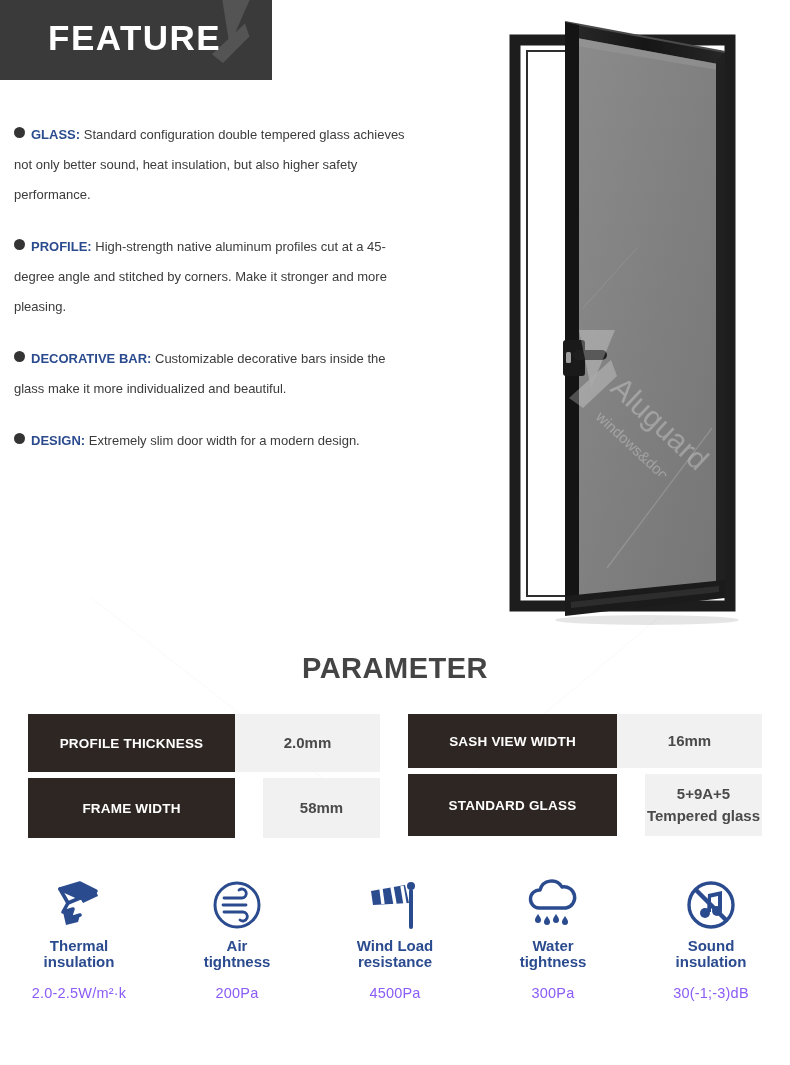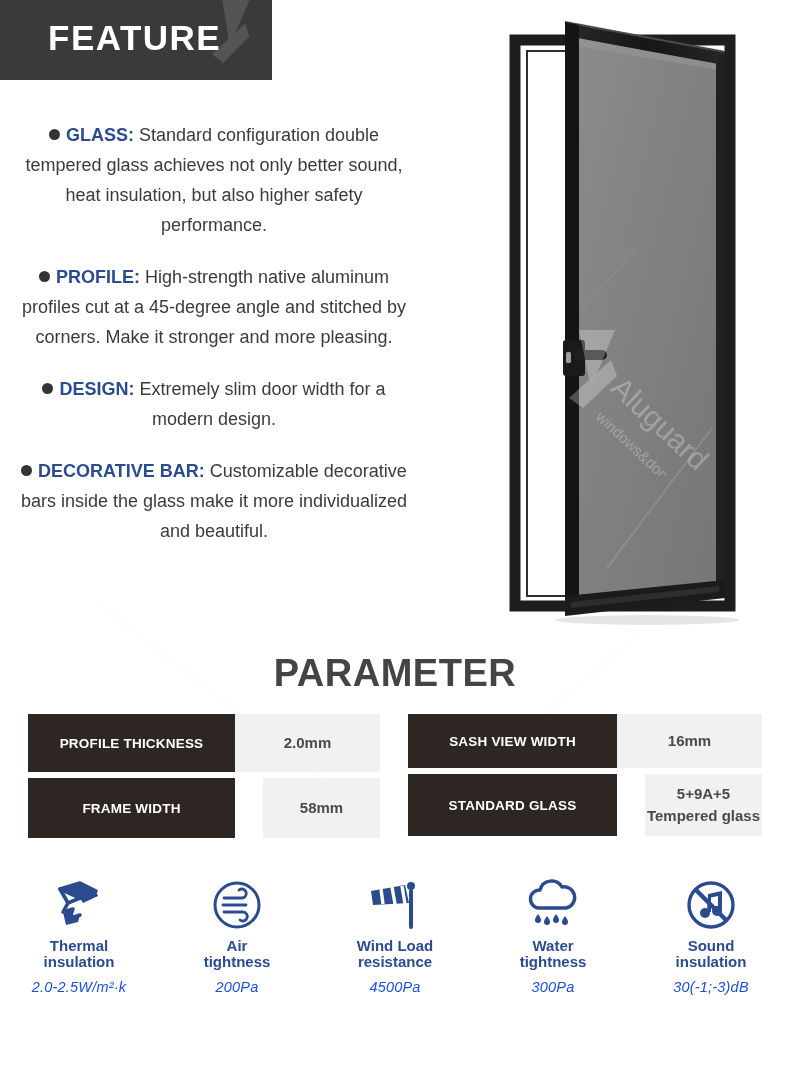--- a/index.html
+++ b/index.html
@@ -49,25 +49,24 @@
   }
 
   
   .features {
     position: absolute;
     left: 14px;
     top: 120px;
     width: 400px;
   }
   .feature-item {
-    font-size: 18px;
+    font-size: 13px;
     line-height: 30px;
     color: #3b3b3b;
     margin-bottom: 22px;
-    text-align: center;
   }
   .feature-item:last-child { margin-bottom: 0; }
   .bullet-dot {
     display: inline-block;
     width: 11px;
     height: 11px;
     border-radius: 50%;
     background: #343434;
     margin-right: 6px;
     vertical-align: 1px;
@@ -97,21 +96,21 @@
     pointer-events: none;
   }
 
   
   .param-title {
     position: absolute;
     left: 0;
     top: 652px;
     width: 790px;
     text-align: center;
-    font-size: 38px;
+    font-size: 29px;
     font-weight: bold;
     color: #444444;
     letter-spacing: .5px;
   }
 
   
   .param-tables {
     position: absolute;
     left: 0;
     top: 714px;
@@ -188,25 +187,24 @@
   }
   .perf-label {
     margin-top: 4px;
     font-size: 15px;
     font-weight: bold;
     color: #2b4b8f;
     line-height: 16px;
     text-align: center;
   }
   .perf-value {
-    margin-top: 9px;
+    margin-top: 15px;
     font-size: 14.5px;
-    color: #1d4ed8;
+    color: #8b5cf6;
     letter-spacing: .2px;
-    font-style: italic;
   }
 
   
   .bg-streak {
     position: absolute;
     background: rgba(0,0,0,0.025);
     pointer-events: none;
   }
 </style>
 </head>
@@ -229,25 +227,25 @@
 
     <div class="feature-item">
       <span class="bullet-dot"></span><span class="feat-label">GLASS:</span><span class="feat-text"> Standard configuration double tempered glass achieves not only better sound, heat insulation, but also higher safety performance.</span>
     </div>
 
     <div class="feature-item">
       <span class="bullet-dot"></span><span class="feat-label">PROFILE:</span><span class="feat-text"> High-strength native aluminum profiles cut at a 45-degree angle and stitched by corners. Make it stronger and more pleasing.</span>
     </div>
 
     <div class="feature-item">
+      <span class="bullet-dot"></span><span class="feat-label">DECORATIVE BAR:</span><span class="feat-text"> Customizable decorative bars inside the glass make it more individualized and beautiful.</span>
+    </div>
+
+    <div class="feature-item">
       <span class="bullet-dot"></span><span class="feat-label">DESIGN:</span><span class="feat-text">  Extremely slim door width for a modern design.</span>
-    </div>
-
-    <div class="feature-item">
-      <span class="bullet-dot"></span><span class="feat-label">DECORATIVE BAR:</span><span class="feat-text"> Customizable decorative bars inside the glass make it more individualized and beautiful.</span>
     </div>
   </div>
 
   <div class="door-wrap">
     <svg class="door-svg" width="300" height="630" viewBox="0 0 300 630">
       <defs>
         <linearGradient id="glassGrad" x1="0" y1="0" x2="1" y2="1">
           <stop offset="0%" stop-color="#8b8b8b"></stop>
           <stop offset="55%" stop-color="#7f7f7f"></stop>
           <stop offset="100%" stop-color="#767676"></stop>

